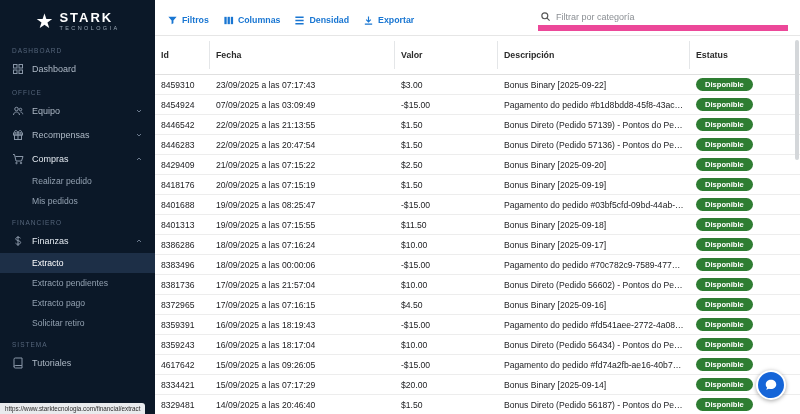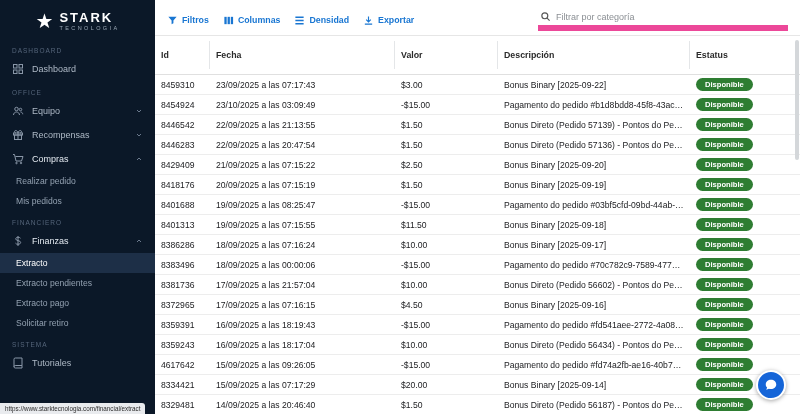--- a/index.html
+++ b/index.html
@@ -11,21 +11,21 @@
   .logo { display:flex; align-items:center; justify-content:center; gap:6px; padding:10px 0 8px 0; }
   .logo .star { color:#ffffff; font-size:20px; line-height:1; }
   .logo-text { display:flex; flex-direction:column; }
   .logo-title { color:#ffffff; font-weight:bold; font-size:13px; letter-spacing:2px; }
   .logo-sub { color:#9aa7b5; font-size:5.5px; letter-spacing:2.4px; }
   .section-label { font-size:6.5px; letter-spacing:1px; color:#55657a; padding:8px 12px 3px 12px; text-transform:uppercase; }
   .nav-item { display:flex; align-items:center; gap:8px; padding:0 12px; height:24px; font-size:9px; color:#aeb9c6; cursor:pointer; }
   .nav-item .ico { width:12px; height:12px; display:inline-flex; align-items:center; justify-content:center; color:#8a97a8; }
   .nav-item .lbl { flex:1; white-space:nowrap; }
   .nav-item .chev { width:8px; height:8px; display:inline-flex; color:#6b7a8d; }
-  .nav-sub { display:flex; align-items:center; padding:0 12px 0 16px; height:20px; font-size:8.6px; color:#93a1b1; cursor:pointer; white-space:nowrap; }
+  .nav-sub { display:flex; align-items:center; padding:0 12px 0 32px; height:20px; font-size:8.6px; color:#93a1b1; cursor:pointer; white-space:nowrap; }
   .nav-sub.active { background:#1d2f47; color:#ffffff; }
   .nav-item.open { color:#e3e9f0; }
   svg { display:block; }
 
   .statusbar { position:absolute; left:0; bottom:0; background:#e9ebee; color:#2b2b2b; font-size:6.3px; padding:2px 5px; border-top-right-radius:3px; white-space:nowrap; z-index:5; }
 
   
   .main { flex:1; height:414px; display:flex; flex-direction:column; background:#fff; position:relative; }
   .toolbar { display:flex; align-items:center; gap:14px; padding:9px 12px 4px 12px; }
   .tool-btn { display:inline-flex; align-items:center; gap:4px; color:#1976d2; font-size:8.8px; font-weight:bold; background:none; border:none; cursor:pointer; font-family:inherit; }
@@ -228,21 +228,21 @@
       <tbody>
           <tr>
             <td>8459310</td>
             <td>23/09/2025 a las 07:17:43</td>
             <td>$3.00</td>
             <td>Bonus Binary [2025-09-22]</td>
             <td><span class="badge">Disponible</span></td>
           </tr>
           <tr>
             <td>8454924</td>
-            <td>23/10/2025 a las 03:09:49</td>
+            <td>07/09/2025 a las 03:09:49</td>
             <td>-$15.00</td>
             <td>Pagamento do pedido #b1d8bdd8-45f8-43ac-b32...</td>
             <td><span class="badge">Disponible</span></td>
           </tr>
           <tr>
             <td>8446542</td>
             <td>22/09/2025 a las 21:13:55</td>
             <td>$1.50</td>
             <td>Bonus Direto (Pedido 57139) - Pontos do Pedido: 1...</td>
             <td><span class="badge">Disponible</span></td>

